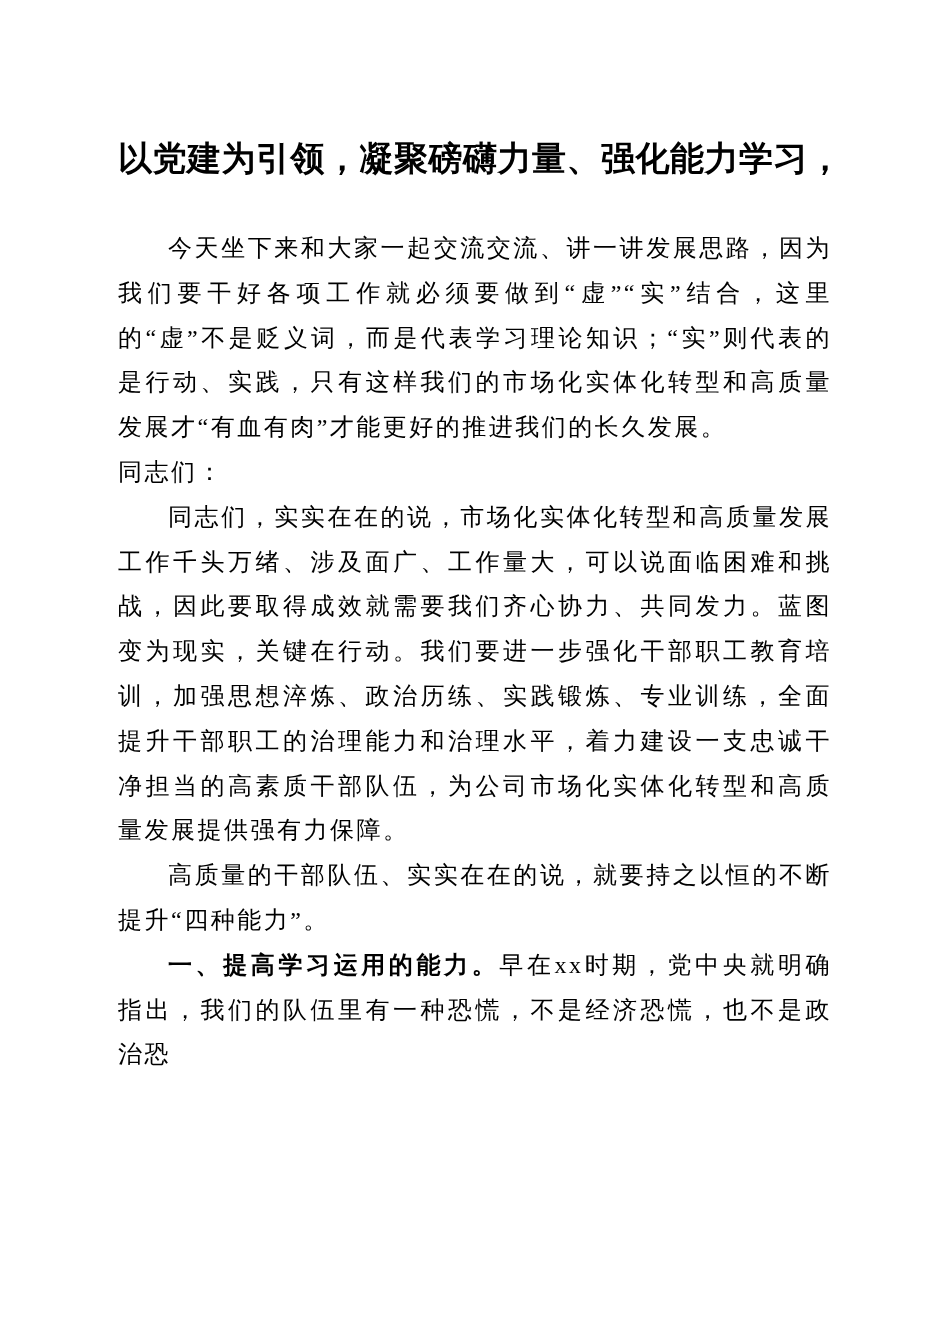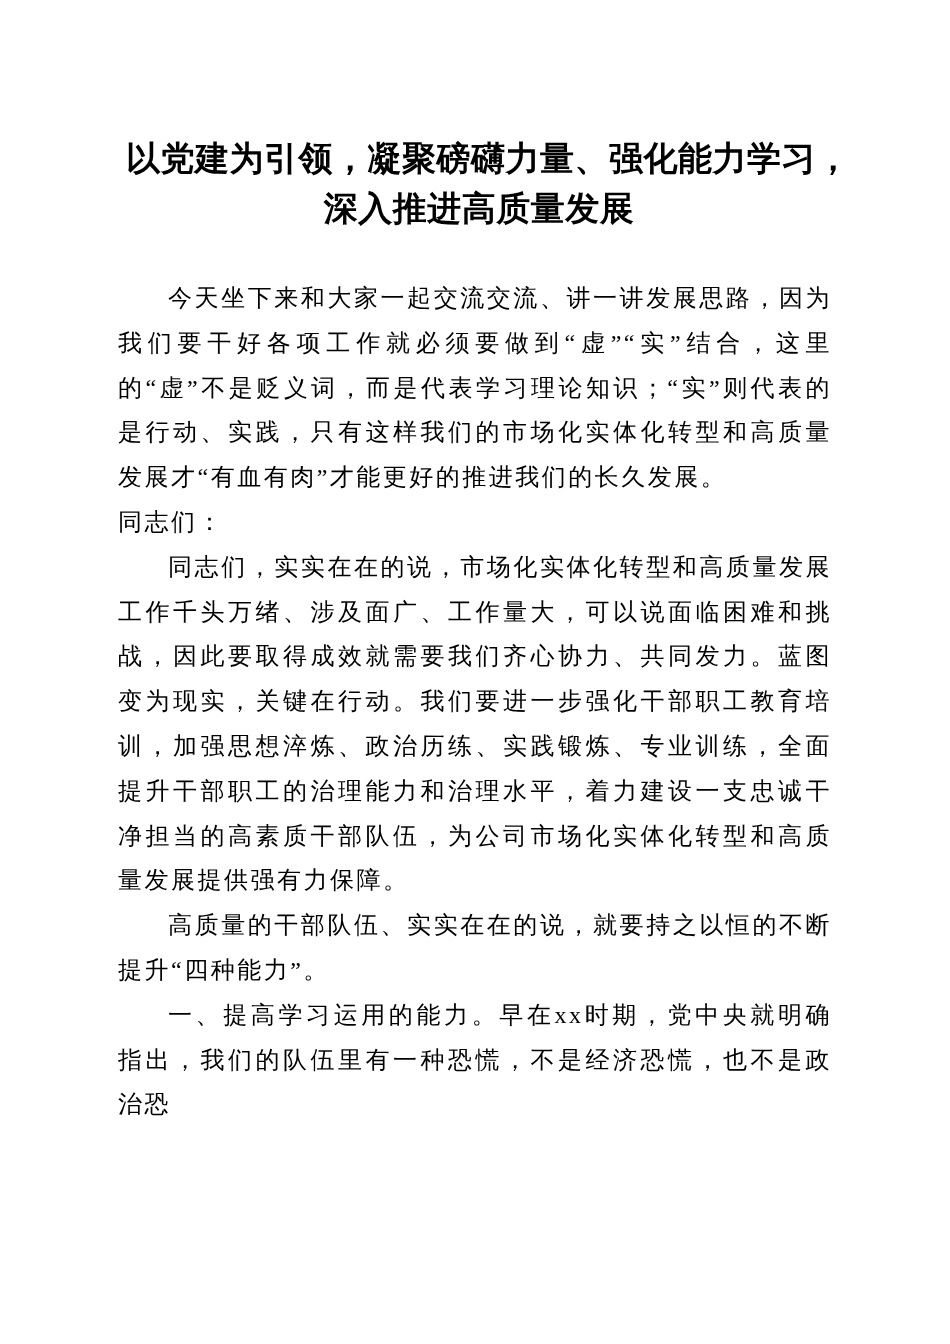--- a/index.html
+++ b/index.html
@@ -13,21 +13,21 @@
     height: 1344px;
     margin: 0 auto;
     background: #ffffff;
     color: #000000;
     box-sizing: border-box;
     padding: 134px 118px 0 118px;
     overflow: hidden;
     font-family: "Liberation Serif", "DejaVu Serif", serif;
   }
   .doc-title {
-    margin: 0 0 42px 8px;
+    margin: 0 0 42px 0;
     text-align: center;
     font-size: 34px;
     line-height: 50px;
     font-weight: 700;
     letter-spacing: 0.5px;
   }
   .title-line {
     display: block;
     white-space: nowrap;
   }
@@ -40,31 +40,30 @@
     line-height: 44.8px;
     letter-spacing: 2.5px;
     text-align: justify;
     text-indent: 50px;
   }
   .para.no-indent {
     text-indent: 0;
   }
   .bold-lead {
     font-family: "Liberation Sans", "DejaVu Sans", sans-serif;
-    font-weight: 400;
+    font-weight: 700;
   }
 </style>
 </head>
 <body>
 
 <div class="page">
 
   <h1 class="doc-title">
     <span class="title-line">以党建为引领，凝聚磅礴力量、强化能力学习，</span>
-    <span class="title-line">深入推进高质量发展</span>
   </h1>
 
   <div class="doc-body">
 
     <p class="para">今天坐下来和大家一起交流交流、讲一讲发展思路，因为我们要干好各项工作就必须要做到“虚”“实”结合，这里的“虚”不是贬义词，而是代表学习理论知识；“实”则代表的是行动、实践，只有这样我们的市场化实体化转型和高质量发展才“有血有肉”才能更好的推进我们的长久发展。</p>
 
     <p class="para no-indent">同志们：</p>
 
 
     <p class="para">同志们，实实在在的说，市场化实体化转型和高质量发展工作千头万绪、涉及面广、工作量大，可以说面临困难和挑战，因此要取得成效就需要我们齐心协力、共同发力。蓝图变为现实，关键在行动。我们要进一步强化干部职工教育培训，加强思想淬炼、政治历练、实践锻炼、专业训练，全面提升干部职工的治理能力和治理水平，着力建设一支忠诚干净担当的高素质干部队伍，为公司市场化实体化转型和高质量发展提供强有力保障。</p>

